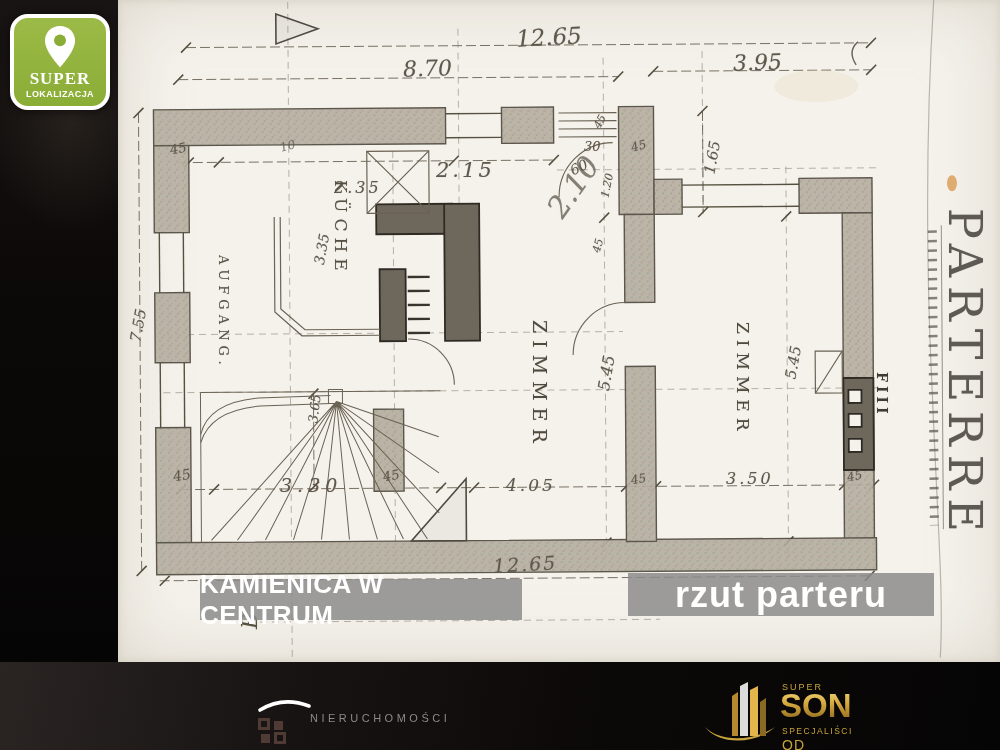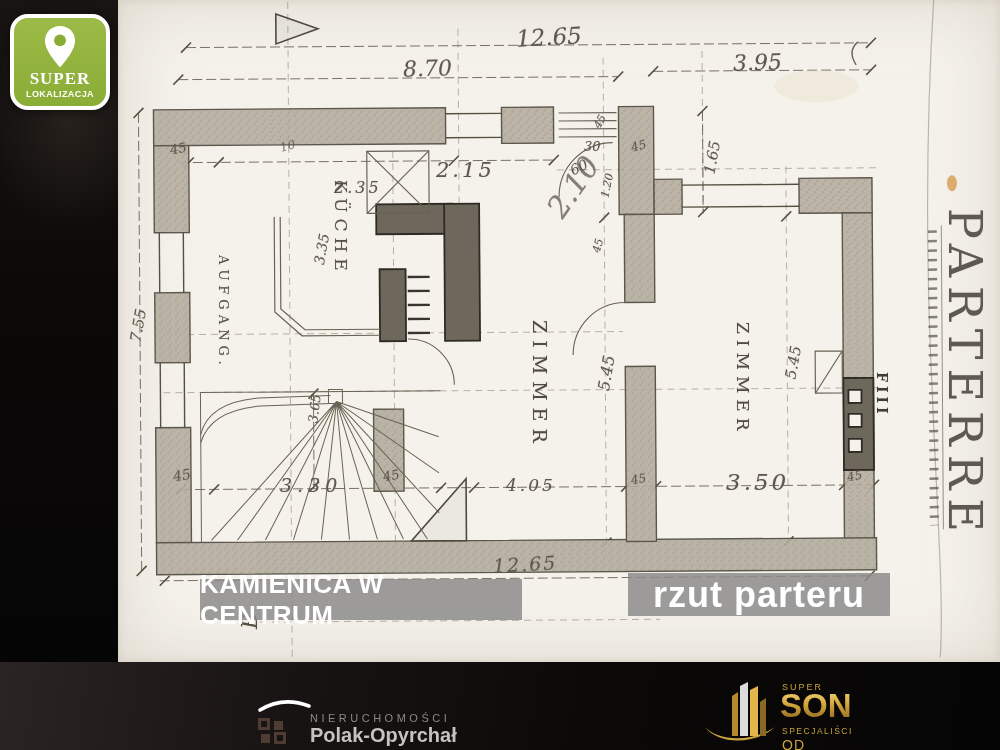--- a/index.html
+++ b/index.html
@@ -20,21 +20,21 @@
   .plan-area svg{position:absolute;left:0;top:0;transform:rotate(-0.4deg);}
   .dim{position:absolute;font-family:"DejaVu Serif",serif;font-style:italic;color:#5f584c;
        white-space:nowrap;line-height:1;text-shadow:0 0 1px rgba(95,88,76,.35);}
   .vtext{writing-mode:vertical-rl;font-style:normal;}
   .hand{font-family:"DejaVu Serif",serif;opacity:.75;}
 
   
   .bar{display:flex;align-items:center;justify-content:center;color:#fff;
        background:rgba(138,138,138,.84);}
   .bar-left{left:200px;top:579px;width:322px;height:41px;font-size:26px;font-weight:700;letter-spacing:.5px;}
-  .bar-right{left:628px;top:573px;width:262px;height:43px;font-size:36px;font-weight:600;letter-spacing:1px;}
+  .bar-right{left:628px;top:573px;width:306px;height:43px;font-size:36px;font-weight:600;letter-spacing:1px;}
 
   
   .badge{left:10px;top:14px;width:100px;height:96px;border-radius:18px;
       background:linear-gradient(180deg,#9cba47 0%,#8aad36 100%);
       border:4px solid #fff;box-sizing:border-box;box-shadow:0 2px 8px rgba(0,0,0,.5);
       display:flex;flex-direction:column;align-items:center;color:#fff;}
   .badge .pin{margin-top:6px;}
   .badge .t1{font-size:17px;font-weight:700;letter-spacing:1px;line-height:1;font-family:Liberation Serif, serif;}
   .badge .t2{font-size:9px;font-weight:700;letter-spacing:.4px;margin-top:2px;}
 
@@ -204,21 +204,21 @@
   <span class="dim vtext" style="left:616px;top:322px;font-size:17px;letter-spacing:6px;color:#504a3f;">ZIMMER</span>
   <span class="dim" style="left:659px;top:355px;font-size:15px;transform:rotate(-80deg);">5.45</span>
   <span class="dim vtext" style="left:757px;top:372px;font-size:14px;letter-spacing:4px;font-family:'DejaVu Serif',serif;font-weight:bold;color:#3f3a32;">FIII</span>
   <span class="dim vtext" style="left:824px;top:208px;font-size:46px;letter-spacing:9px;font-family:'DejaVu Serif',serif;color:#45403a;opacity:.85;">PARTERRE</span>
   <span class="dim" style="left:55px;top:468px;font-size:14px;transform:rotate(-10deg);">45</span>
   <span class="dim" style="left:162px;top:476px;font-size:19px;letter-spacing:5px;">3.30</span>
   <span class="dim" style="left:182px;top:402px;font-size:13px;transform:rotate(-83deg);">3.65</span>
   <span class="dim" style="left:265px;top:469px;font-size:13px;transform:rotate(-12deg);">45</span>
   <span class="dim" style="left:388px;top:477px;font-size:17px;letter-spacing:3px;text-align:right;">4.05</span>
   <span class="dim" style="left:513px;top:473px;font-size:12px;transform:rotate(-10deg);">45</span>
-  <span class="dim" style="left:608px;top:471px;font-size:23px;letter-spacing:3px;">3.50</span>
+  <span class="dim" style="left:608px;top:471px;font-size:16px;letter-spacing:3px;">3.50</span>
   <span class="dim" style="left:729px;top:470px;font-size:12px;transform:rotate(-12deg);">45</span>
   <span class="dim" style="left:375px;top:555px;font-size:19px;transform:rotate(-3deg);letter-spacing:2px;">12.65</span>
   <span class="dim" style="left:124px;top:610px;font-size:22px;font-family:'DejaVu Serif',serif;transform:rotate(-90deg);color:#55503f;">B</span>
 </div>
 
 <div class="abs left-strip"></div>
 <div class="abs bottom-band"></div>
 
 <div class="abs bar bar-left">
     <span>KAMIENICA W CENTRUM</span>
@@ -240,21 +240,20 @@
   <svg class="abs arc" width="58" height="20" viewBox="0 0 58 20">
     <path d="M4,16 Q27,2 53,12" stroke="#fff" stroke-width="3.6" fill="none" stroke-linecap="round"></path>
   </svg>
   <div class="abs" style="left:6px;top:28px;width:42px;height:32px;">
     <div class="sq" style="left:0;top:2px;width:12px;height:12px;border:3px solid #4f3a34;"></div>
     <div class="sq" style="left:16px;top:5px;width:9px;height:9px;background:#4f3a34;"></div>
     <div class="sq" style="left:3px;top:18px;width:9px;height:9px;background:#4f3a34;"></div>
     <div class="sq" style="left:16px;top:16px;width:12px;height:12px;border:3px solid #4f3a34;"></div>
   </div>
   <div class="abs t1">NIERUCHOMOŚCI</div>
-  <div class="abs t2">Polak-Opyrchał</div>
 </div>
 
 <div class="abs group-logo">
   <svg class="abs" style="left:0;top:2px;" width="74" height="68" viewBox="0 0 74 68">
     <path d="M1,49 C14,63 46,65 71,49 C50,68 13,66 1,49 Z" fill="#caa43c"></path>
     <polygon points="28,18 34,14 34,58 28,58" fill="#b5892f"></polygon>
     <polygon points="36,8 44,4 44,58 36,58" fill="#dcdcdc"></polygon>
     <polygon points="46,12 54,8 54,58 46,58" fill="#e3b54a"></polygon>
     <polygon points="56,24 62,20 62,58 56,58" fill="#8a6a22"></polygon>
   </svg>

